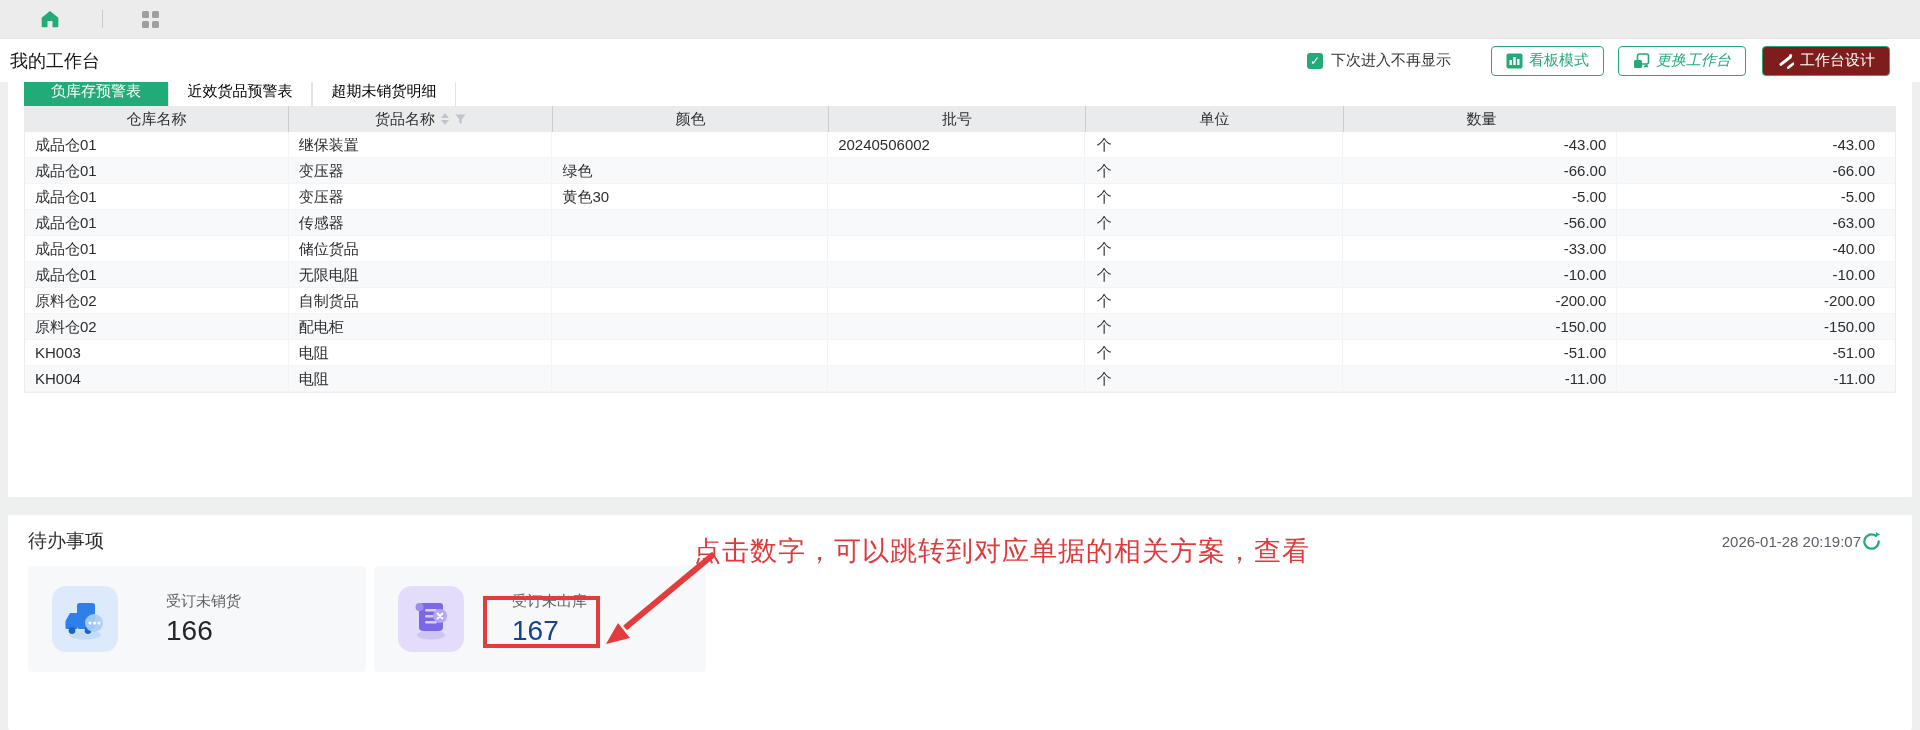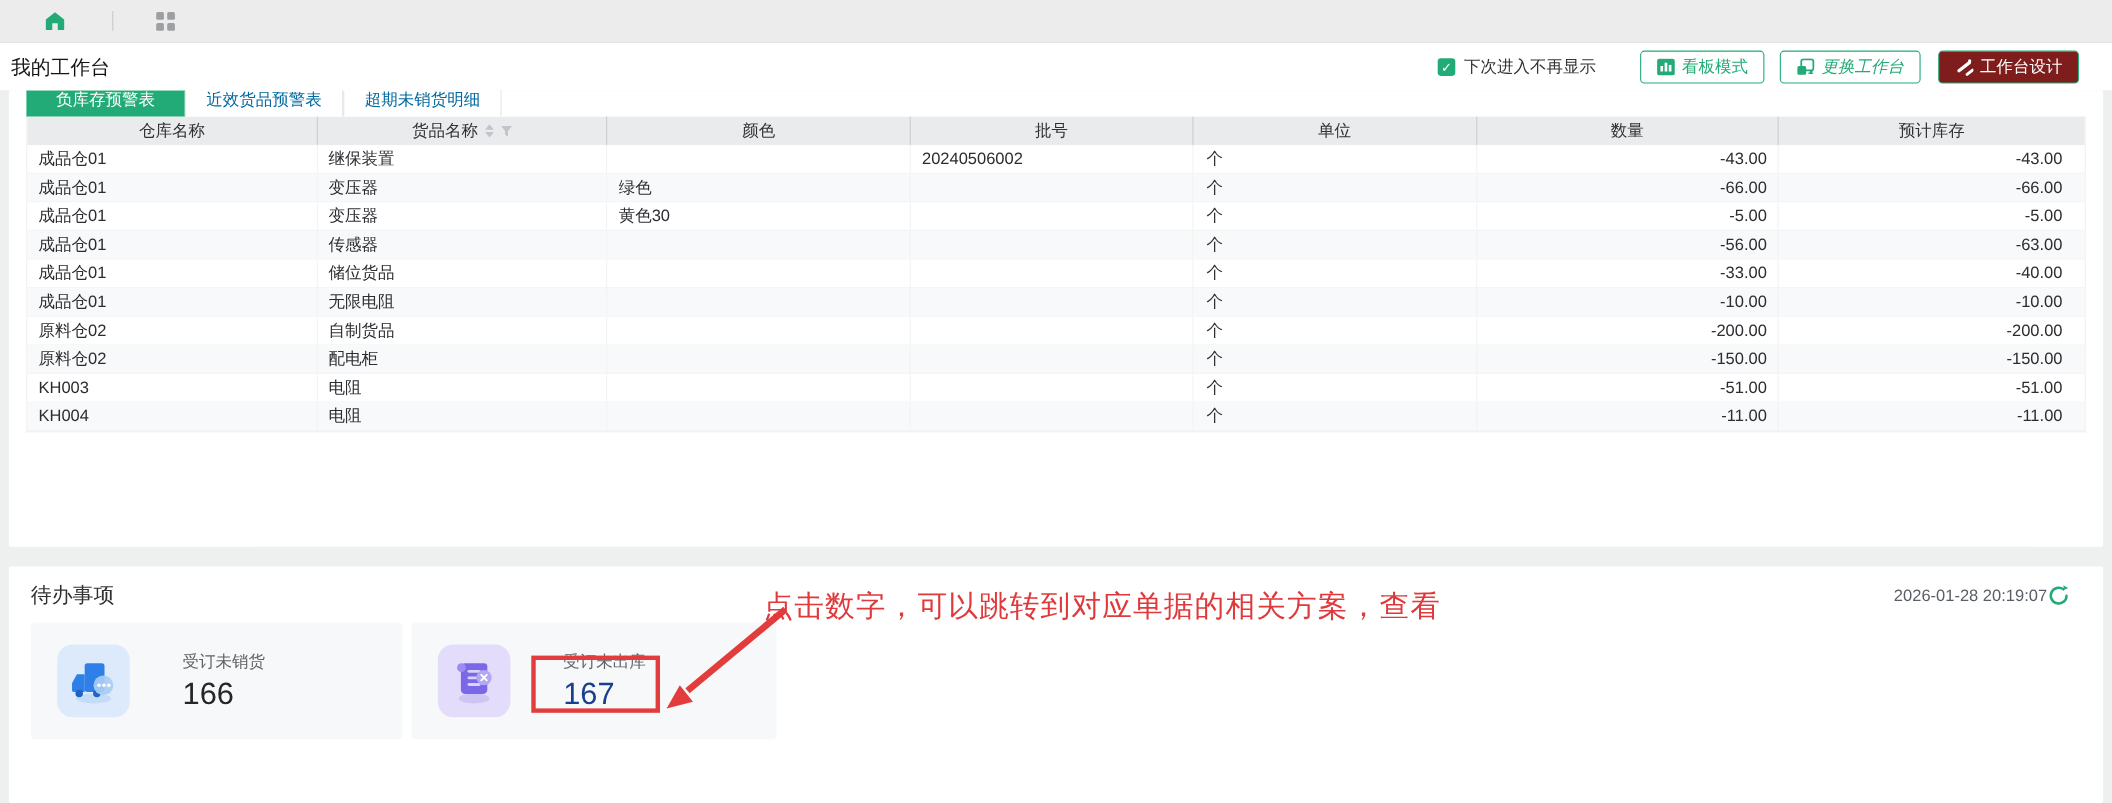--- a/index.html
+++ b/index.html
@@ -31,21 +31,21 @@
   .btn.solid { margin-left:16px; background:#7f1d1d; color:#fff; border-color:#22ab77; }
 
   
   .content { padding:0 8px; }
   .panel { background:#fff; border-radius:2px; }
   .panel1 { height:415px; overflow:hidden; }
 
   
   .tabs { display:flex; margin-left:16px; height:24px; overflow:hidden; }
   .tab { width:144px; height:30px; text-align:center; font-size:15px; overflow:hidden;
-    cursor:pointer; background:#fff; border:1px solid #e4e6e6; border-top:none; color:#0369a1; }
+    cursor:pointer; background:#fff; border:1px solid #e4e6e6; border-top:none; color:#000000; }
   .tab .tlabel { display:inline-block; margin-top:-10px; line-height:22px; }
   .tab.active { background:#22ab77; color:#fff; border-color:#22ab77; }
 
   
   .table { margin-left:16px; width:1872px; border:1px solid #ececec; border-top:none; }
   .thead { display:flex; height:26px; background:#e9ebec; }
   .th { font-size:15px; color:#303133; display:flex; align-items:center;
     justify-content:center; border-right:1px solid #cbced1; cursor:pointer; }
   .th:last-child { border-right:none; }
   .trow { display:flex; height:26px; background:#fff; border-bottom:1px solid #f3f4f4; }
@@ -179,23 +179,20 @@
           </div>
         <div class="th c3">
             <span>批号</span>
           </div>
         <div class="th c4">
             <span>单位</span>
           </div>
         <div class="th c5">
             <span>数量</span>
           </div>
-        <div class="th c6">
-            <span>预计库存</span>
-          </div>
       </div>
       <div class="tbody">
           <div class="trow">
             <div class="td c0">成品仓01</div>
             <div class="td c1">继保装置</div>
             <div class="td c2"></div>
             <div class="td c3">20240506002</div>
             <div class="td c4">个</div>
             <div class="td c5">-43.00</div>
             <div class="td c6">-43.00</div>

